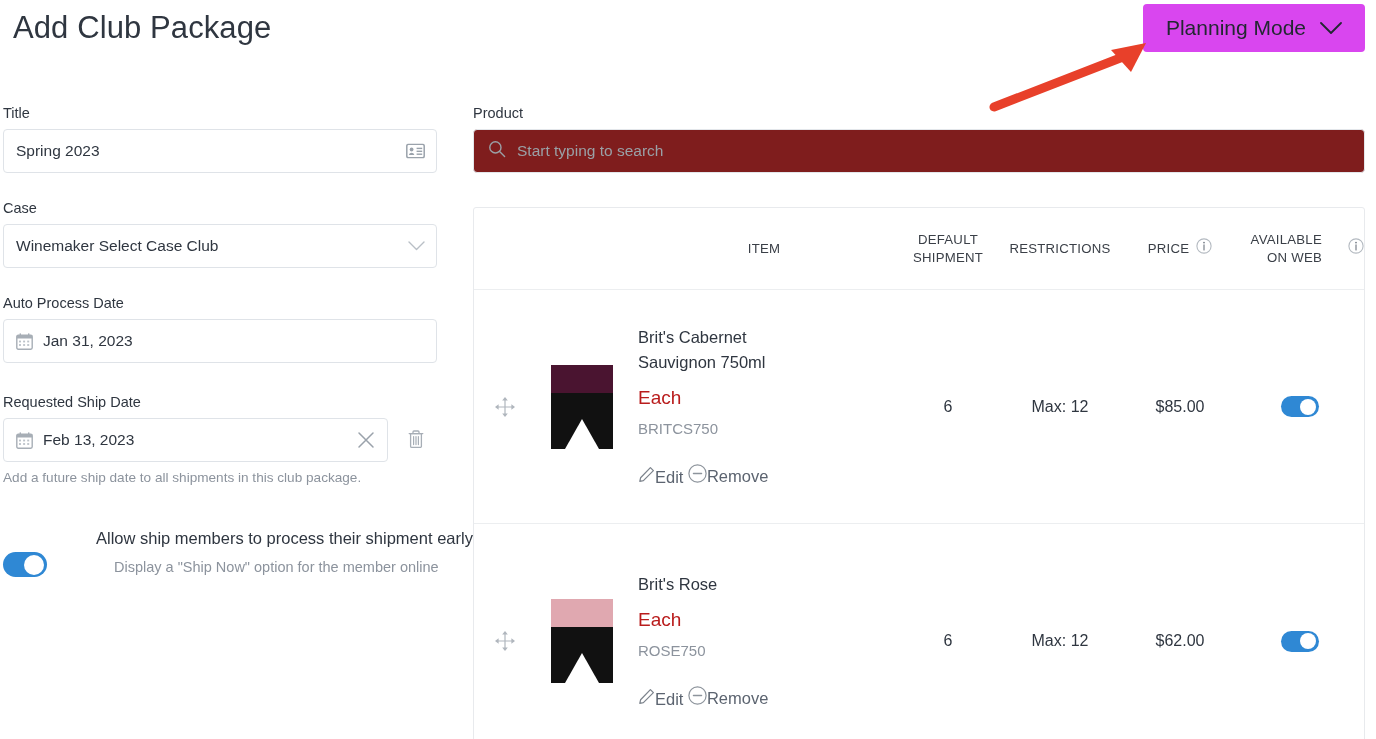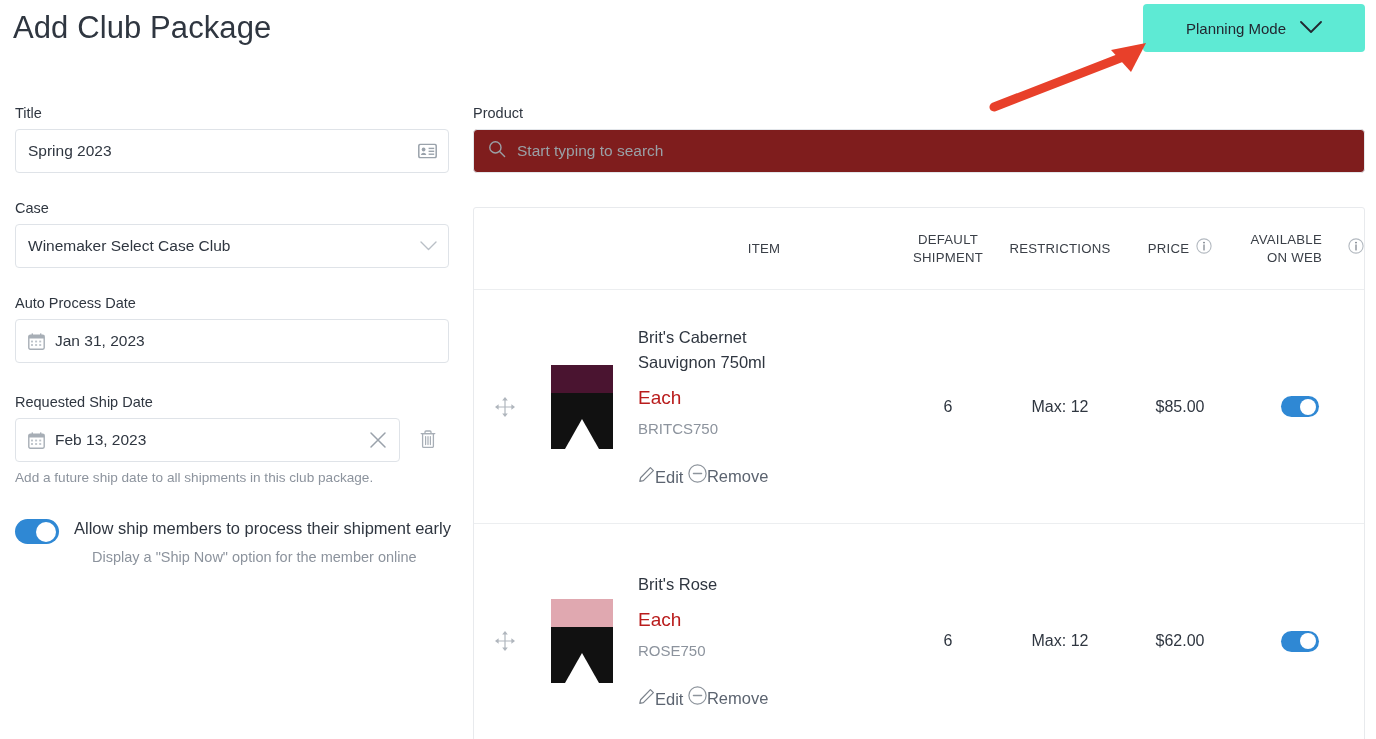--- a/index.html
+++ b/index.html
@@ -15,35 +15,35 @@
 
   
   .page-title {
     position: absolute; left: 13px; top: 6px;
     font-size: 31px; font-weight: 400; letter-spacing: .1px;
     color: #2f3640; line-height: 44px; white-space: nowrap;
   }
   .mode-btn {
     position: absolute; right: 11px; top: 4px;
     width: 222px; height: 48px;
-    background: #5eead4; border: none; border-radius: 4px;
+    background: #d946ef; border: none; border-radius: 4px;
     display: flex; align-items: center; justify-content: center; gap: 14px;
     font-family: "Liberation Sans", sans-serif;
-    font-size: 15px; color: #222831; cursor: pointer;
+    font-size: 21px; color: #222831; cursor: pointer;
   }
   .chev { display: block; }
 
   
   .arrow-anno {
     position: absolute; left: 980px; top: 25px;
     width: 200px; height: 95px; pointer-events: none;
   }
 
   
-  .left-col { position: absolute; left: 15px; top: 104px; width: 434px; }
+  .left-col { position: absolute; left: 3px; top: 104px; width: 434px; }
   .field-label {
     font-size: 14.5px; color: #2f3640; margin-bottom: 7px; line-height: 18px;
   }
   .input-box {
     position: relative; width: 434px; height: 44px;
     border: 1px solid #dfe3e8; border-radius: 4px; background: #fff;
     display: flex; align-items: center; padding: 0 12px;
   }
   .input-box .val {
     font-size: 15.5px; color: #2f3640; line-height: 20px;
@@ -63,21 +63,21 @@
 
   .ship-row { display: flex; align-items: center; gap: 0; }
   .ship-row .input-box { width: 400px; }
   .trash-btn {
     width: 44px; height: 44px; display: flex; align-items: center;
     justify-content: center; background: none; border: none; cursor: pointer;
     margin-left: 6px;
   }
 
   
-  .toggle-row { display: flex; align-items: flex-start; margin-top: 30px; }
+  .toggle-row { display: flex; align-items: flex-end; margin-top: 40px; gap: 34px; }
   .switch {
     flex: 0 0 auto; width: 44px; height: 25px; border-radius: 13px;
     background: #2f88d4; position: relative; cursor: pointer; margin-top: 2px;
   }
   .switch .knob {
     position: absolute; top: 2.5px; right: 3px;
     width: 20px; height: 20px; border-radius: 50%; background: #fff;
   }
   .toggle-texts { margin-left: 15px; }
   .toggle-label {

